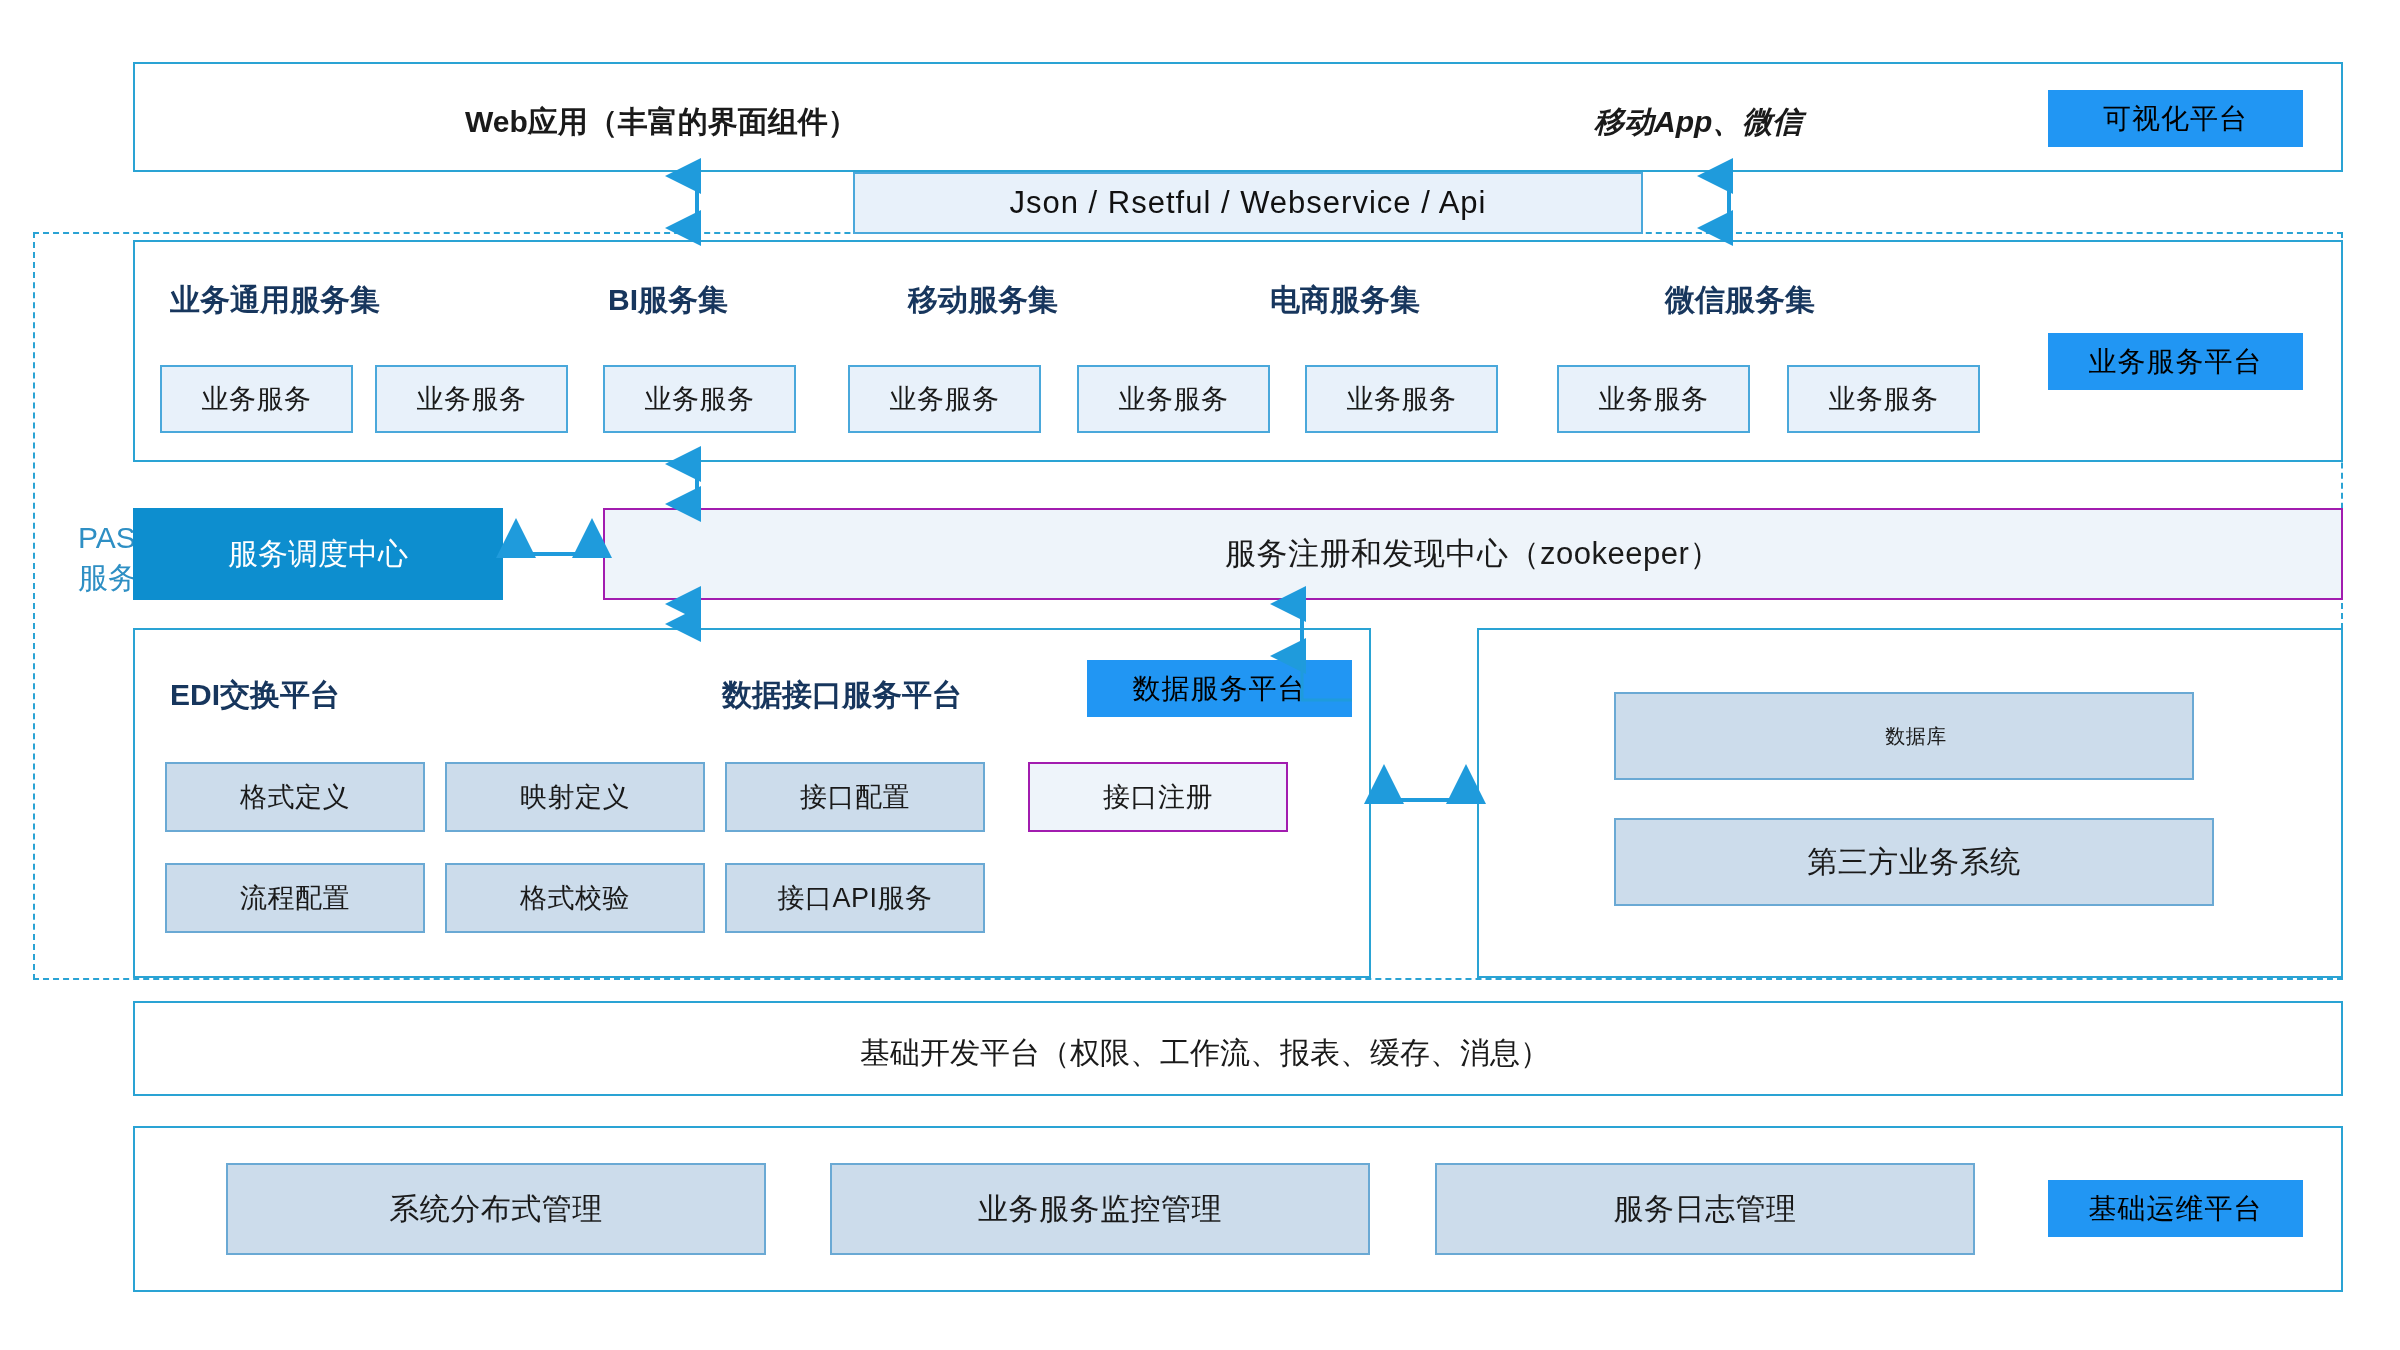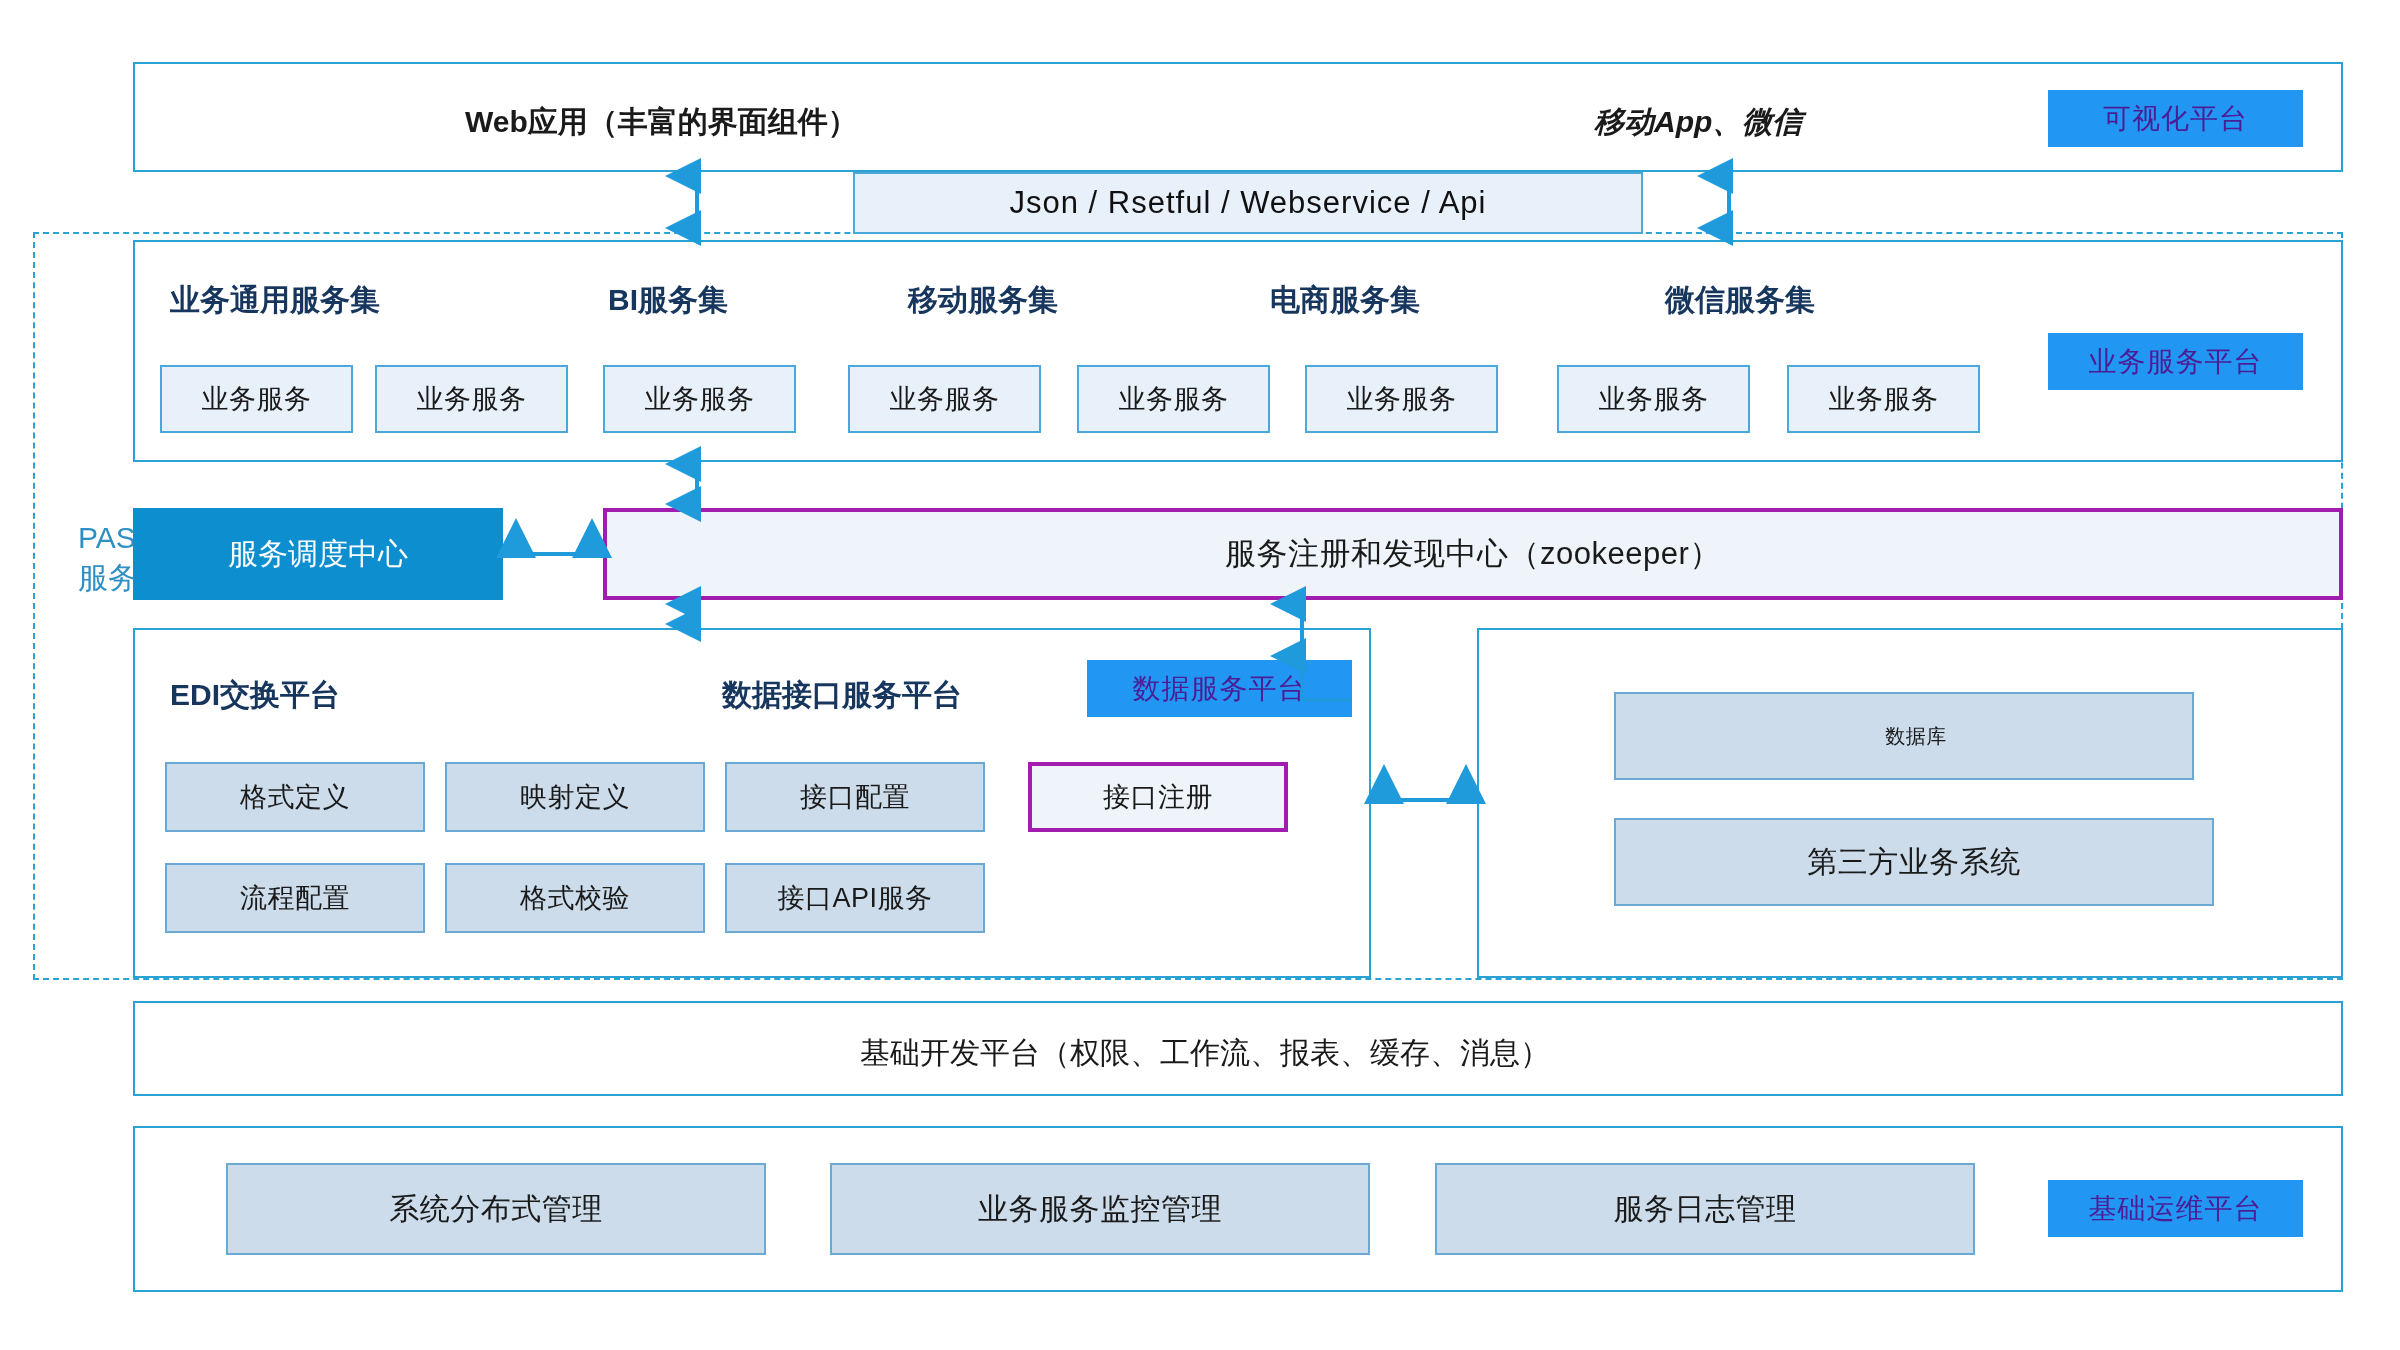--- a/index.html
+++ b/index.html
@@ -34,27 +34,27 @@
     font-size: 27px;
     letter-spacing: 0.5px;
     text-align: right;
   }
   .cell.steel {
     background: #ccdceb;
     border: 2px solid #6aa9d4;
   }
   .cell.pale {
     background: #eef4fa;
-    border: 4px solid #a21caf;
+    border: 2px solid #a21caf;
   }
 
   
   .badge {
     background: #2196f3;
-    color: #4c1d95;
+    color: #000000;
     display: flex; align-items: center; justify-content: center;
     font-size: 28px;
     letter-spacing: 1px;
   }
 
   
   .heading {
     position: absolute;
     color: #17365d;
     font-weight: bold;

